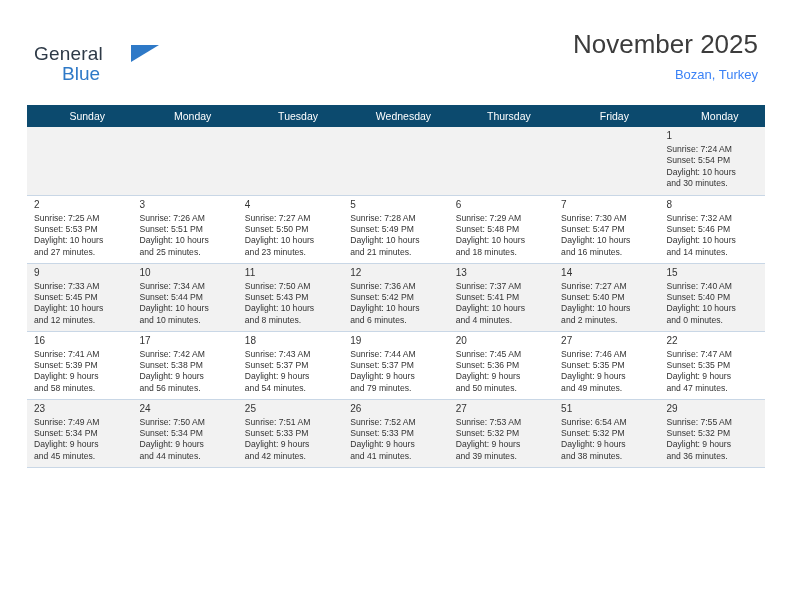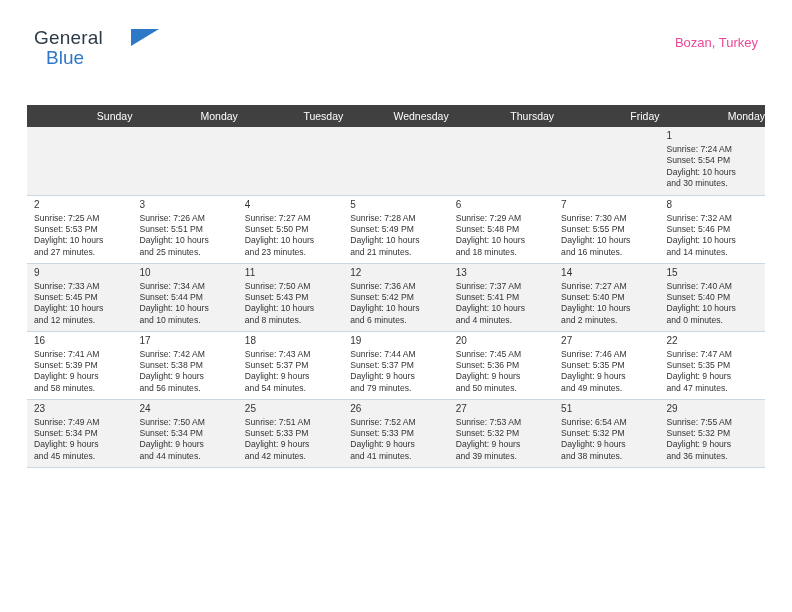--- a/index.html
+++ b/index.html
@@ -25,36 +25,36 @@
   .header {
     position: absolute;
     left: 34px;
     top: 28px;
     right: 34px;
     height: 70px;
   }
   .logo {
     position: absolute;
     left: 0;
-    top: 0;
+    top: 16px;
     width: 130px;
     height: 52px;
   }
   .logo-general {
     font-size: 19px;
     color: #2e3a47;
     letter-spacing: .2px;
     line-height: 20px;
     font-family: "Liberation Sans", sans-serif;
   }
   .logo-blue {
     font-size: 19px;
     color: #2e79c7;
     line-height: 20px;
-    margin-left: 12px;
+    margin-left: 28px;
     display: block;
   }
   .logo-flag {
     position: absolute;
     left: 97px;
     top: 1px;
     width: 0;
     height: 0;
     border-left: 28px solid #2e79c7;
     border-bottom: 17px solid transparent;
@@ -66,38 +66,38 @@
     text-align: right;
   }
   .month-title {
     font-size: 26px;
     color: #3c3c3c;
     line-height: 32px;
     font-weight: normal;
   }
   .location {
     font-size: 13px;
-    color: #ec4899;
+    color: #3b82f6;
     margin-top: 7px;
   }
   
   .calendar {
     position: absolute;
     left: 27px;
     top: 105px;
     width: 738px;
     border-collapse: collapse;
     table-layout: fixed;
   }
   .calendar th {
-    background: #404040;
+    background: #0c4a6e;
     color: #ffffff;
     font-size: 10.5px;
     font-weight: normal;
-    text-align: right;
+    text-align: center;
     padding: 5px 0 5px 15px;
     height: 12px;
     border: none;
   }
   .calendar td {
     vertical-align: top;
     height: 68px;
     padding: 3px 6px 4px 7px;
     font-size: 8.6px;
     line-height: 11.4px;
@@ -130,20 +130,21 @@
 
 <div class="page">
 
   <div class="header">
     <div class="logo">
       <span class="logo-general">General</span>
       <span class="logo-flag"></span>
       <span class="logo-blue">Blue</span>
     </div>
     <div class="title-block">
+      <div class="month-title">November 2025</div>
       <div class="location">Bozan, Turkey</div>
     </div>
   </div>
 
   <table class="calendar">
     <thead>
       <tr>
         <th>Sunday</th>
         <th>Monday</th>
         <th>Tuesday</th>
@@ -214,21 +215,21 @@
               <span>Sunrise: 7:29 AM</span>
               <span>Sunset: 5:48 PM</span>
               <span>Daylight: 10 hours</span>
               <span>and 18 minutes.</span>
             </div>
           </td>
           <td>
             <span class="daynum">7</span>
             <div class="info">
               <span>Sunrise: 7:30 AM</span>
-              <span>Sunset: 5:55 PM</span>
+              <span>Sunset: 5:47 PM</span>
               <span>Daylight: 10 hours</span>
               <span>and 16 minutes.</span>
             </div>
           </td>
           <td>
             <span class="daynum">8</span>
             <div class="info">
               <span>Sunrise: 7:32 AM</span>
               <span>Sunset: 5:46 PM</span>
               <span>Daylight: 10 hours</span>

